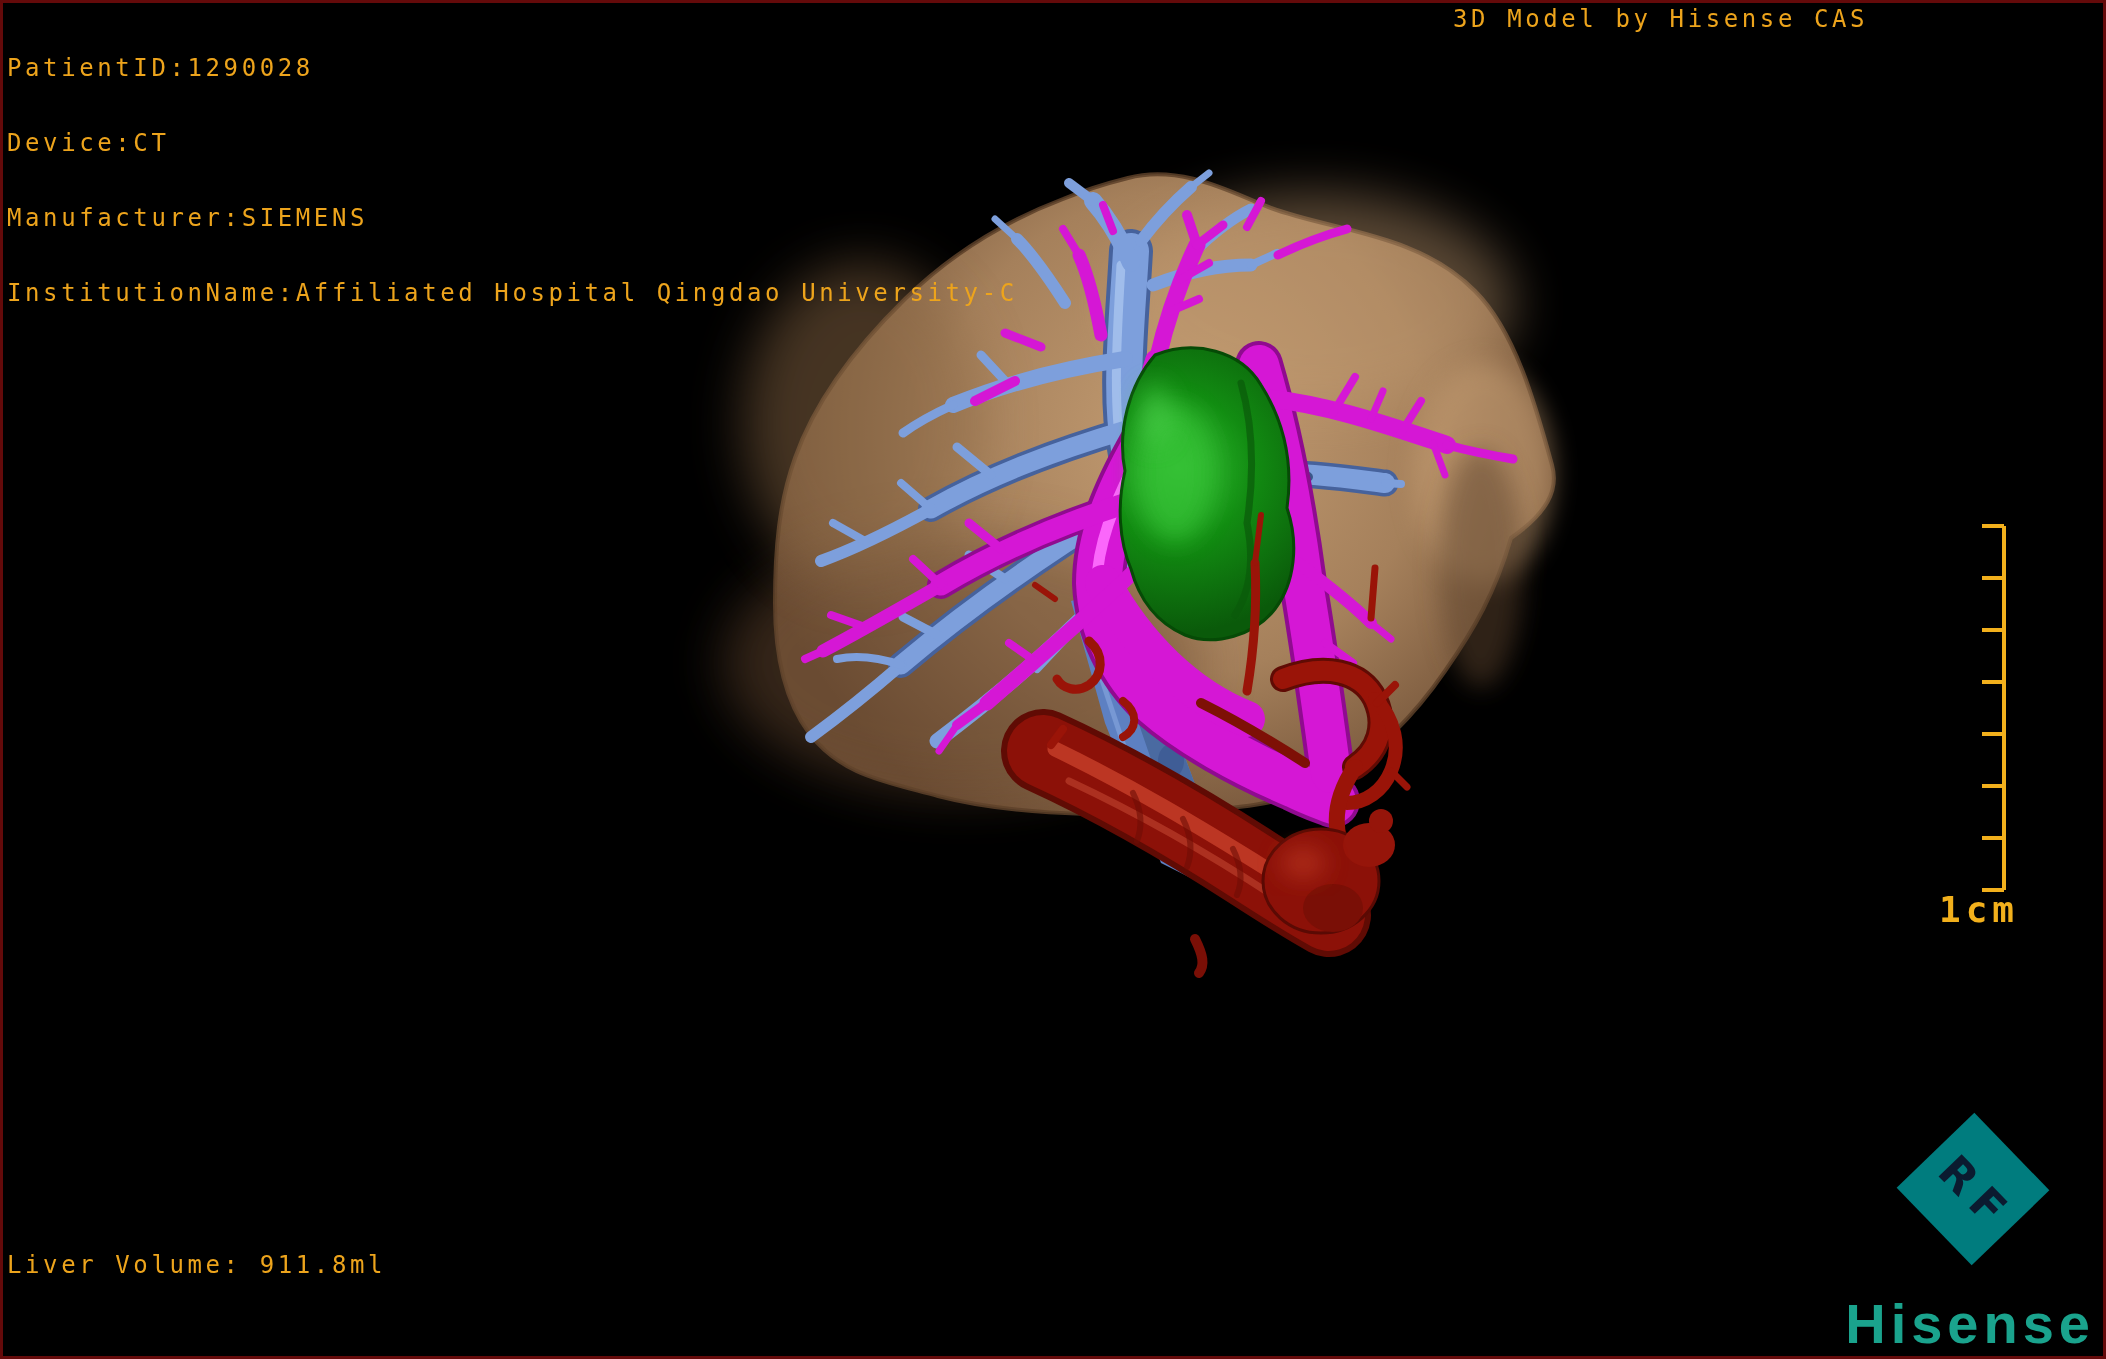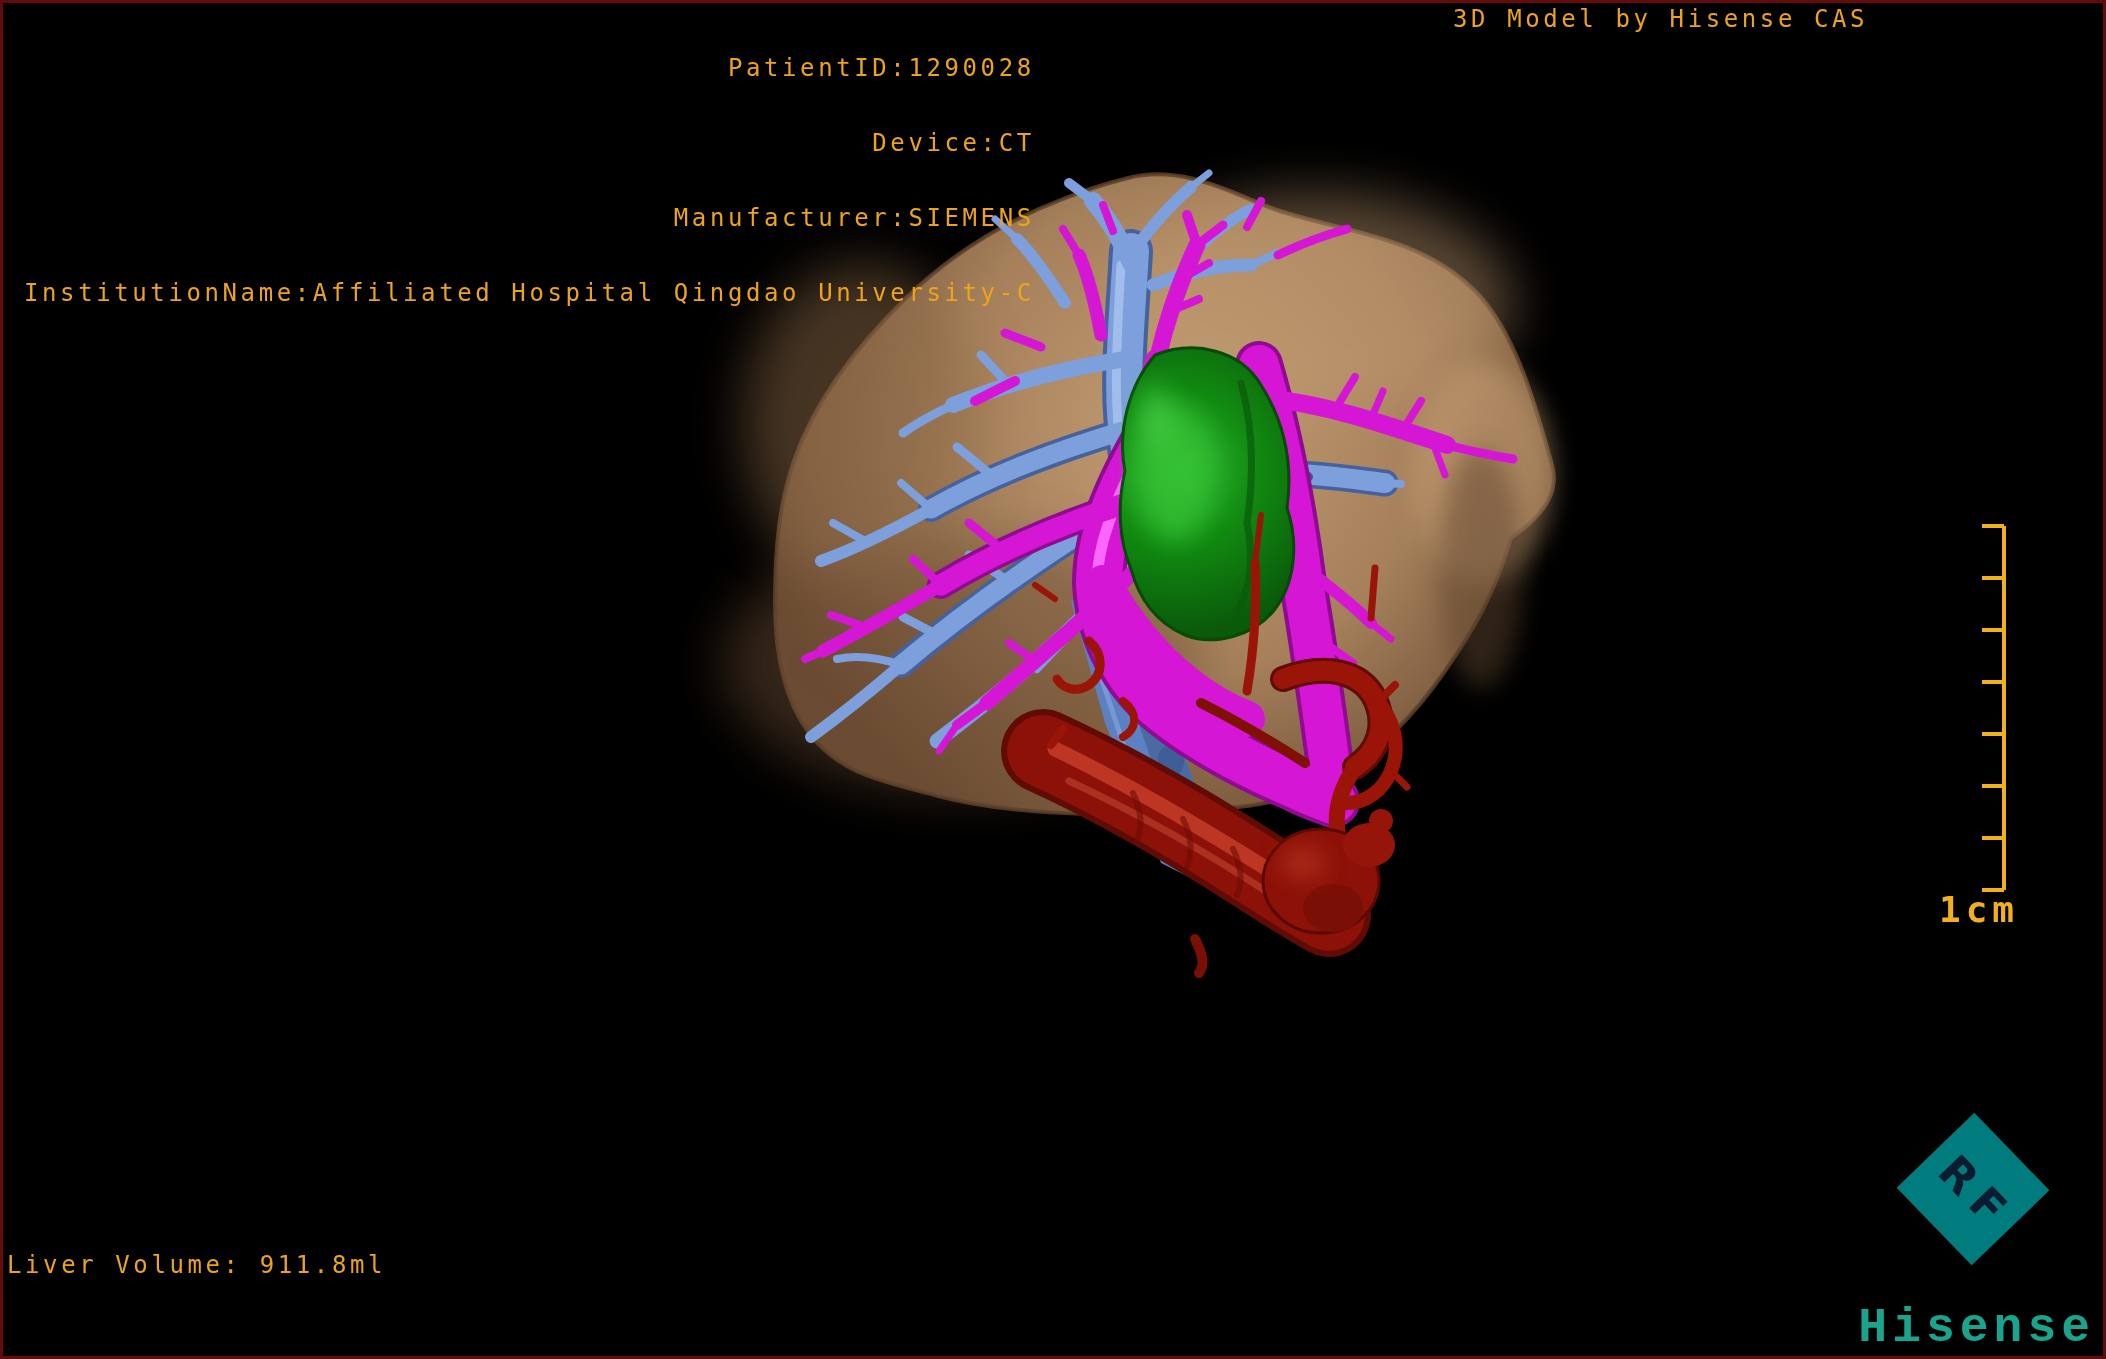--- a/index.html
+++ b/index.html
@@ -13,21 +13,21 @@
     font-family:"DejaVu Sans Mono","Liberation Mono",monospace;
   }
   .ov{
     position:absolute;
     color:var(--overlay_text,#edaa1c);
     font-size:24px;
     line-height:25px;
     letter-spacing:3.6px;
     white-space:pre;
   }
-  .ov-topleft{left:21px;top:3px;text-align:right;}
+  .ov-topleft{left:4px;top:3px;}
   .ov-topright{left:1450px;top:4px;}
   .ov-bottomleft{left:4px;top:1250px;}
   .model-svg{position:absolute;left:0;top:0;}
   
   .scalebar-svg{position:absolute;left:1930px;top:505px;}
   .scalebar-svg line{stroke:var(--ruler,#f2b01c);stroke-width:4;}
   .scale-label{
     position:absolute;left:1936px;top:886px;
     color:var(--ruler,#f2b01c);
     font-size:36px;letter-spacing:5px;font-weight:bold;
@@ -41,22 +41,22 @@
     display:flex;align-items:center;justify-content:center;
   }
   .rf-badge span{
     font-family:"DejaVu Sans","Liberation Sans",sans-serif;
     font-weight:bold;font-size:44px;letter-spacing:10px;
     color:var(--rf_letters,#0b1b30);
     padding-left:10px;
   }
   .hisense-logo{
     position:absolute;right:8px;bottom:4px;
-    font-family:Liberation Mono, monospace;
-    font-weight:bold;font-size:48px;letter-spacing:5px;
+    font-family:Liberation Sans, sans-serif;
+    font-weight:bold;font-size:56px;letter-spacing:5px;
     color:var(--hisense_teal,#1aa38d);
     line-height:1;
   }
   
   .st{fill:none;stroke-linecap:round;stroke-linejoin:round;}
   .vb{stroke:var(--vein_blue);}   .vbd{stroke:var(--vein_blue_dark);}  .vbl{stroke:var(--vein_blue_light);}
   .vm{stroke:var(--portal_magenta);} .vmd{stroke:var(--portal_dark);} .vml{stroke:var(--portal_light);}
   .vr{stroke:var(--artery_red);}  .vrd{stroke:var(--artery_dark);}  .vrl{stroke:var(--artery_light);}
   .ivc{stroke:var(--ivc_red);}
   .stop-liv0{stop-color:var(--liver_light);} .stop-liv1{stop-color:var(--liver);} .stop-liv2{stop-color:var(--liver_dark);}

